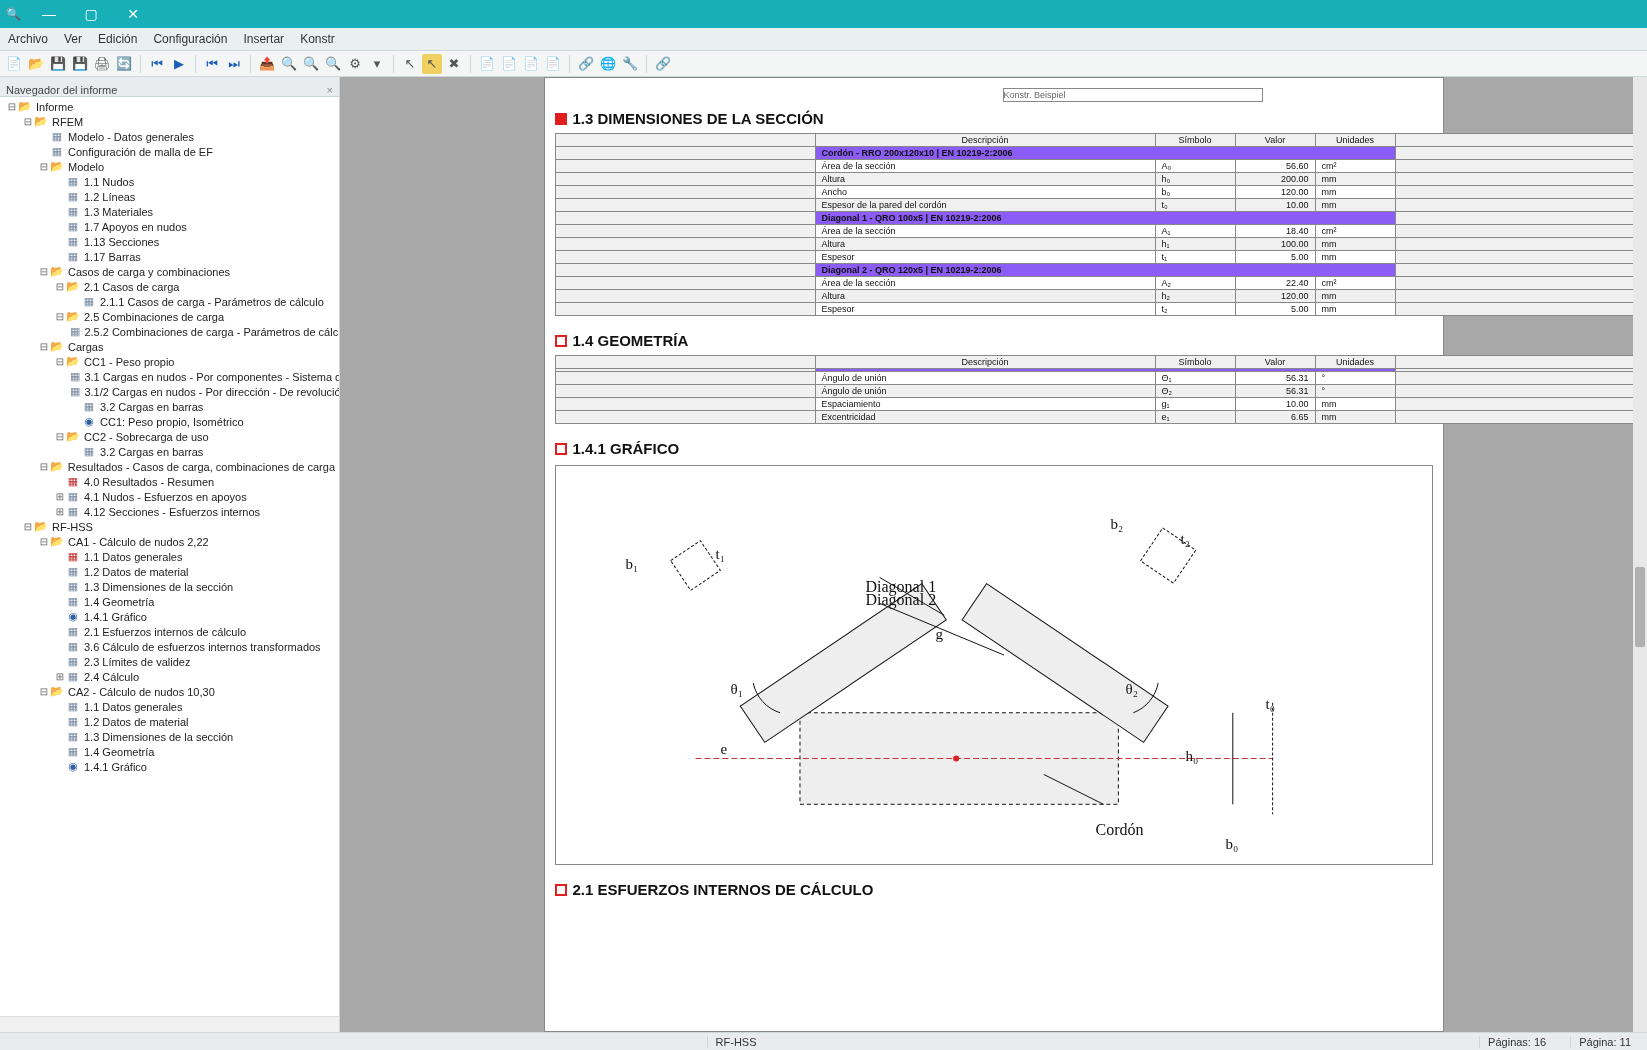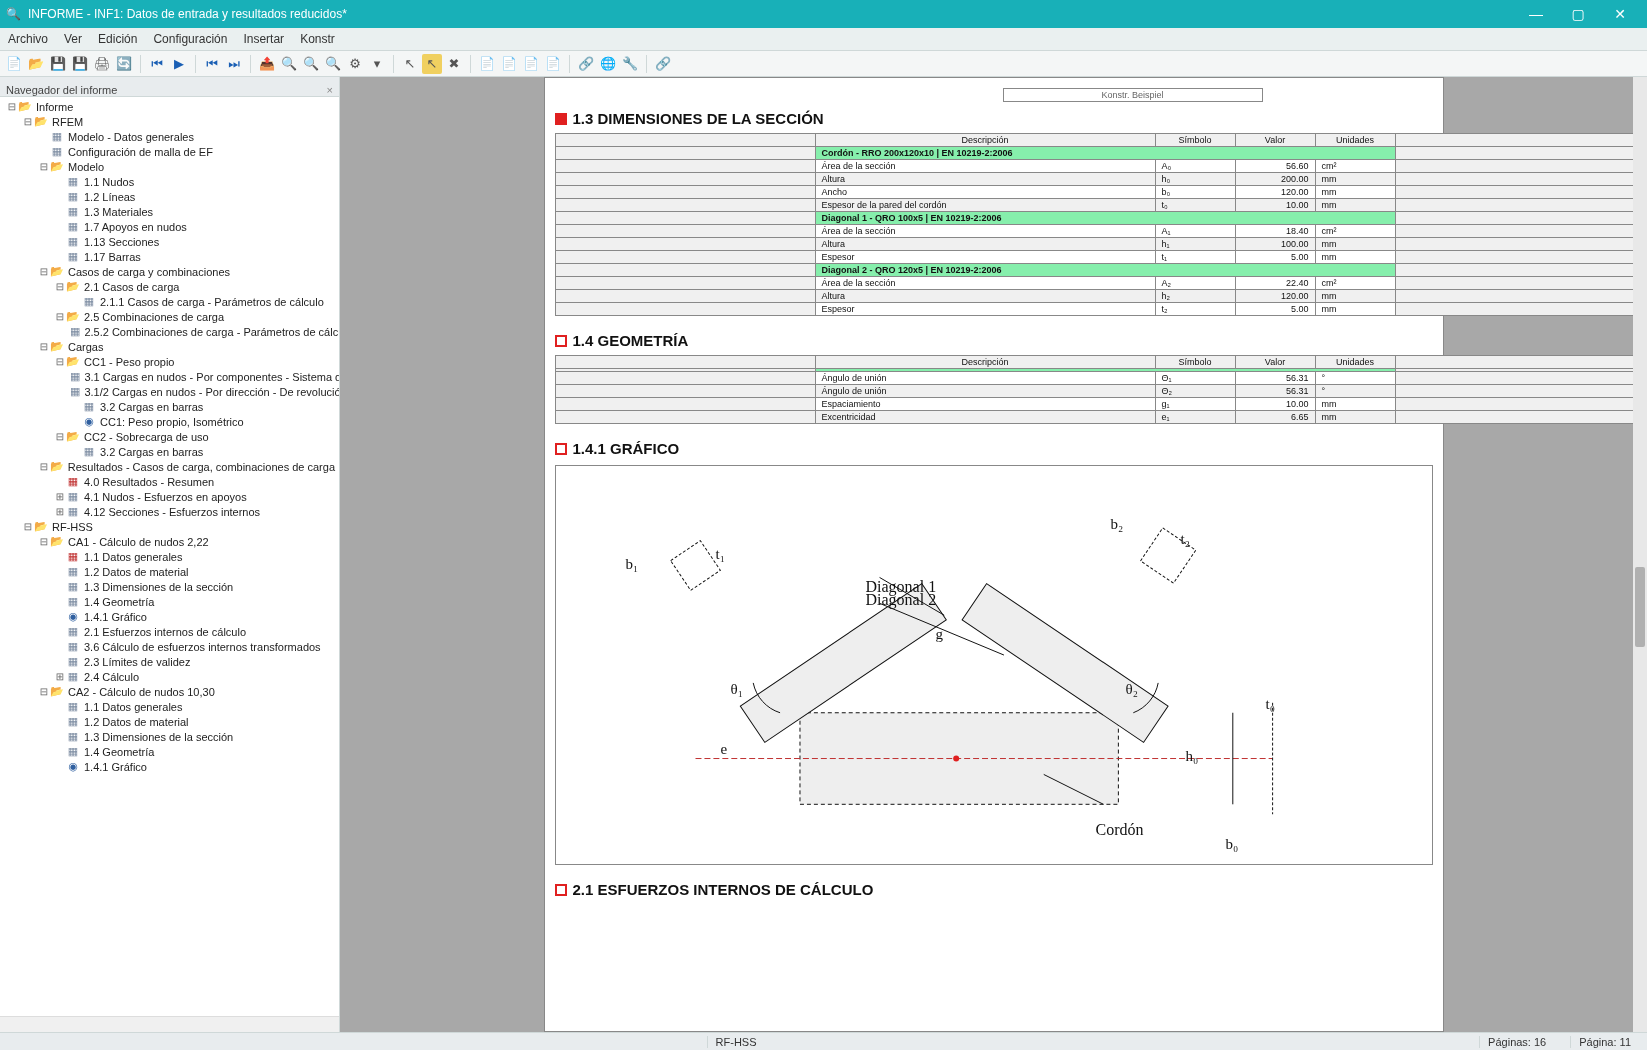--- a/index.html
+++ b/index.html
@@ -47,49 +47,48 @@
 .sec-head .sq { width: 12px; height: 12px; }
 .sec-head .sq.filled { background: #e02020; }
 .sec-head .sq.hollow { border: 2px solid #e02020; }
 .sec-head h2 { font-size: 15px; font-weight: 700; color: #111; }
 
 
 .ptable { border-collapse: collapse; margin: 4px 10px 14px 10px; font-size: 9px; color: #111; width: 840px; table-layout: fixed; }
 .ptable th, .ptable td { border: 1px solid #888; padding: 1px 6px; overflow: hidden; }
 .ptable th { background: #f0f0f0; font-weight: 400; text-align: center; }
 .ptable td.desc { background: #fff; }
-.ptable td.sub { background: #86efac; font-weight: 700; }
+.ptable td.sub { background: #8b5cf6; font-weight: 700; }
 .ptable td.sym { text-align: left; }
 .ptable td.val { text-align: right; }
 .ptable td.unit { }
 .ptable tr.alt td { background: #f0f0f0; }
 .ptable .c-desc { width: 340px; }
 .ptable .c-sym  { width: 80px; }
 .ptable .c-val  { width: 80px; }
 .ptable .c-unit { width: 80px; }
 .ptable .c-extra{ width: 260px; background: #f0f0f0; }
 
-.toptrim { text-align: center; font-size: 9px; color: #666; border: 1px solid #888; width: 260px; margin-left: auto; margin-right: 180px; margin-bottom: 6px; padding: 1px 0; }
+.toptrim { font-size: 9px; color: #666; border: 1px solid #888; width: 260px; margin-left: auto; margin-right: 180px; margin-bottom: 6px; padding: 1px 0; }
 
 
 .graphic { margin: 6px 10px 14px 10px; border: 1px solid #888; height: 400px; position: relative; background: #fff; font-size: 12px; color: #111; }
 .graphic svg { width: 100%; height: 100%; }
 .gl { font-family: serif; font-size: 15px; }
 
 
 .statusbar { height: 18px; background: #e8ecee; border-top: 1px solid #cfd8d8; font-size: 11px; color: #333; display: flex; align-items: center; padding: 0 8px; gap: 16px; }
 .statusbar .seg { padding: 0 8px; border-left: 1px solid #cfd8d8; }
 .statusbar .spacer { flex: 1; }
 </style>
 </head>
 <body>
 
 <div class="titlebar">
   <span class="icon">🔍</span>
-  <span class="title">INFORME - INF1: Datos de entrada y resultados reducidos*</span>
   <div class="winbtns">
     <div class="winbtn">—</div>
     <div class="winbtn">▢</div>
     <div class="winbtn">✕</div>
   </div>
 </div>
 
 <div class="menubar">
   <div class="menuitem">Archivo</div>
   <div class="menuitem">Ver</div>

